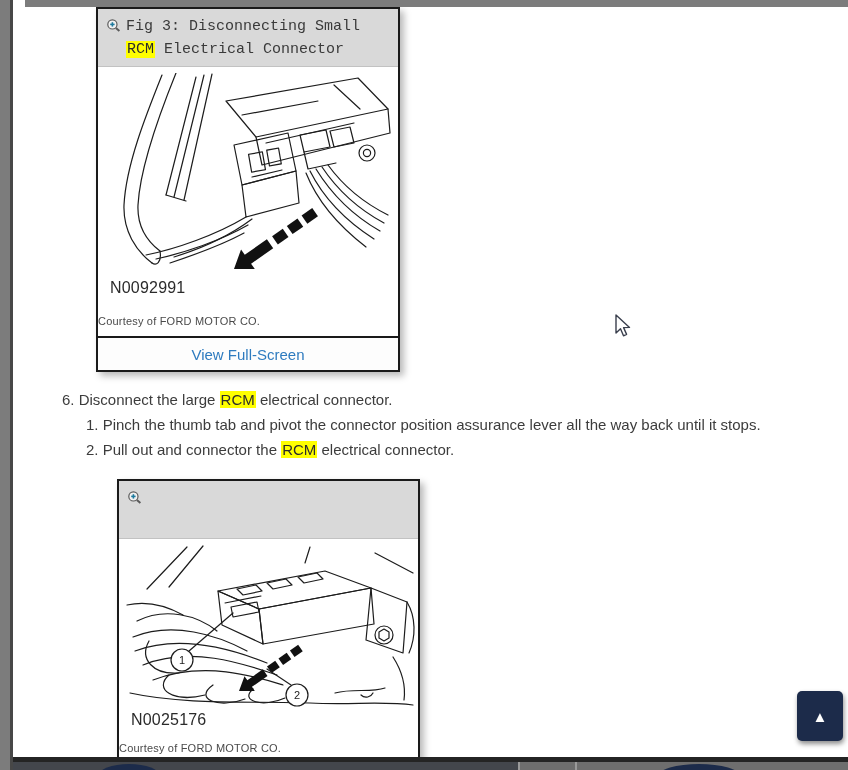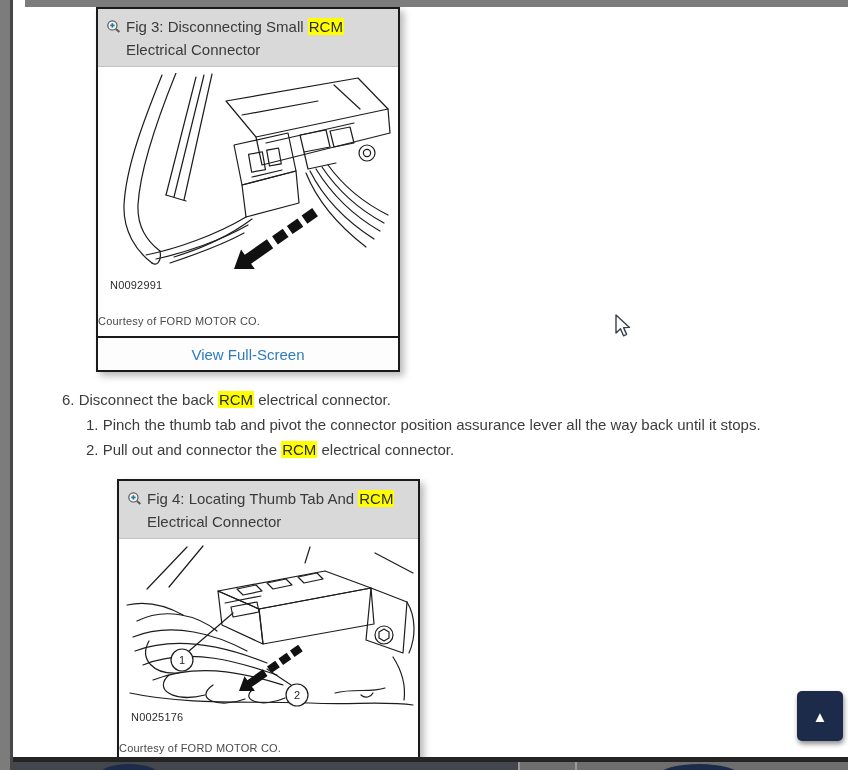--- a/index.html
+++ b/index.html
@@ -29,39 +29,40 @@
 
   .fig-header {
     background:#d9d9d9;
     border-bottom:1px solid #c2c2c2;
     padding:6px 10px 5px 8px;
     display:flex;
     align-items:flex-start;
     font-size:15px;
     line-height:23px;
     color:#3a3a3a;
+    font-family:Liberation Mono, monospace;
   }
   .fig3-card .fig-header { height:58px; }
   .fig4-card .fig-header { height:58px; }
   .zoom-icon { flex:0 0 20px; margin-top:3px; }
   .fig-title { flex:1; }
   mark.hl { background:#ffff00; color:#2b2b2b; padding:0 1px; }
 
   .fig-image {
     position:relative;
     background:#ffffff;
     overflow:hidden;
   }
   .fig3-card .fig-image { height:247px; }
   .fig4-card .fig-image { flex:1; }
 
   .drawing { position:absolute; left:6px; top:6px; }
   .img-label {
     position:absolute;
-    font-size:11px;
+    font-size:16px;
     color:#2b2b2b;
     letter-spacing:0.2px;
   }
   .fig3-card .img-label { left:12px; top:212px; }
   .fig4-card .img-label { left:12px; top:172px; }
 
   .fig-caption {
     text-align:left;
     font-size:11px;
     color:#4a4a4a;
@@ -195,36 +196,35 @@
   </div>
 
   <div class="fig-caption">Courtesy of FORD MOTOR CO.</div>
 
   <div class="fig-footer">
     <a class="fullscreen-link">View Full-Screen</a>
   </div>
 </div>
 
 <div class="steps">
-  <div class="step-line"><span>6.</span> <span>Disconnect the back </span><mark class="hl">RCM</mark><span> electrical connector.</span></div>
+  <div class="step-line"><span>6.</span> <span>Disconnect the large </span><mark class="hl">RCM</mark><span> electrical connector.</span></div>
   <div class="step-line sub-step"><span>1.</span> <span>Pinch the thumb tab and pivot the connector position assurance lever all the way back until it stops.</span></div>
   <div class="step-line sub-step"><span>2.</span> <span>Pull out and connector the </span><mark class="hl">RCM</mark><span> electrical connector.</span></div>
 </div>
 
 <div class="fig-card fig4-card">
   <div class="fig-header">
     <span class="zoom-icon">
       <svg width="16" height="16" viewBox="0 0 16 16">
         <circle cx="6.4" cy="6.4" r="4.6" fill="#f2f2f2" stroke="#5a5a5a" stroke-width="1.2"></circle>
         <line x1="4.2" y1="6.4" x2="8.6" y2="6.4" stroke="#1e7a9e" stroke-width="1.6"></line>
         <line x1="6.4" y1="4.2" x2="6.4" y2="8.6" stroke="#1e7a9e" stroke-width="1.6"></line>
         <line x1="9.9" y1="9.9" x2="13.4" y2="13.0" stroke="#5a5a5a" stroke-width="2"></line>
       </svg>
     </span>
-    <span class="fig-title"><span>Fig 4: Locating Thumb Tab And </span><mark class="hl">RCM</mark><span> Electrical Connector</span></span>
   </div>
 
   <div class="fig-image">
     <svg class="lineart drawing" width="290" height="165" viewBox="0 0 290 165">
 
       <path d="M62,2 L22,44"></path>
       <path d="M78,1 L44,42"></path>
       <path d="M185,2 L180,18"></path>
       <path d="M250,8 L288,28"></path>
       <path d="M2,60 C20,56 40,60 58,70"></path>

